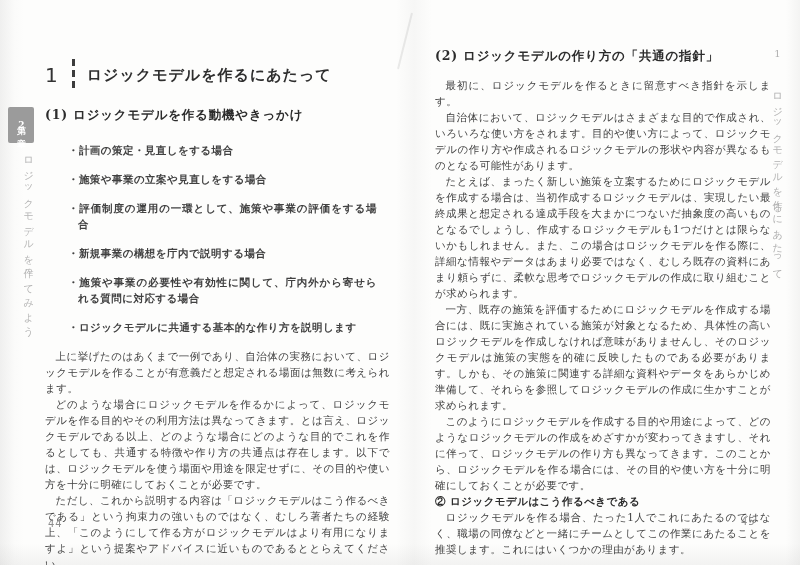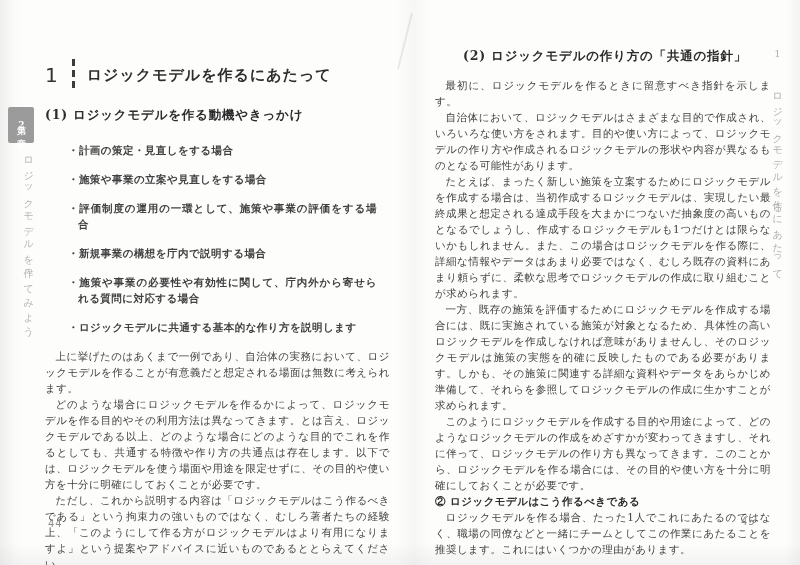--- a/index.html
+++ b/index.html
@@ -40,21 +40,21 @@
   .page-right{left:435px;width:336px;}
 
   .chapter-heading{display:flex;align-items:center;margin-top:58px;height:34px;}
   .chapter-num{font-size:20px;color:#333;font-family:"DejaVu Sans","Liberation Sans",sans-serif;}
   .chapter-bar{width:3px;height:32px;margin:0 12px 0 14px;
     background:repeating-linear-gradient(180deg,#3c3c3c 0 7px,transparent 7px 11px);}
   .chapter-title{font-size:15px;font-weight:bold;color:#2e2e2e;letter-spacing:1px;}
 
   .section-heading{font-size:12.5px;font-weight:bold;color:#2c2c2c;letter-spacing:0.8px;}
   .page-left .section-heading{margin-top:15px;margin-bottom:18px;}
-  .page-right .section-heading{margin-top:48px;margin-bottom:12px;margin-left:28px;}
+  .page-right .section-heading{margin-top:48px;margin-bottom:12px;}
 
   .body-text{font-size:10.5px;line-height:16px;letter-spacing:0.45px;text-align:justify;color:#414141;}
   .para{text-indent:1em;margin:0;}
   .sub-heading{font-size:10.5px;line-height:16px;font-weight:bold;color:#2c2c2c;margin:0;letter-spacing:0.45px;}
   .bullets{margin:0;padding:0;list-style:none;}
   .bullets li{padding-left:1.9em;text-indent:-0.95em;margin:13px;font-weight:bold;}
 
   .page-num{position:absolute;font-size:10px;color:#8d8d8d;letter-spacing:1px;
     font-family:"DejaVu Sans","Liberation Sans",sans-serif;}
   .page-num-left{left:48px;top:518px;}

